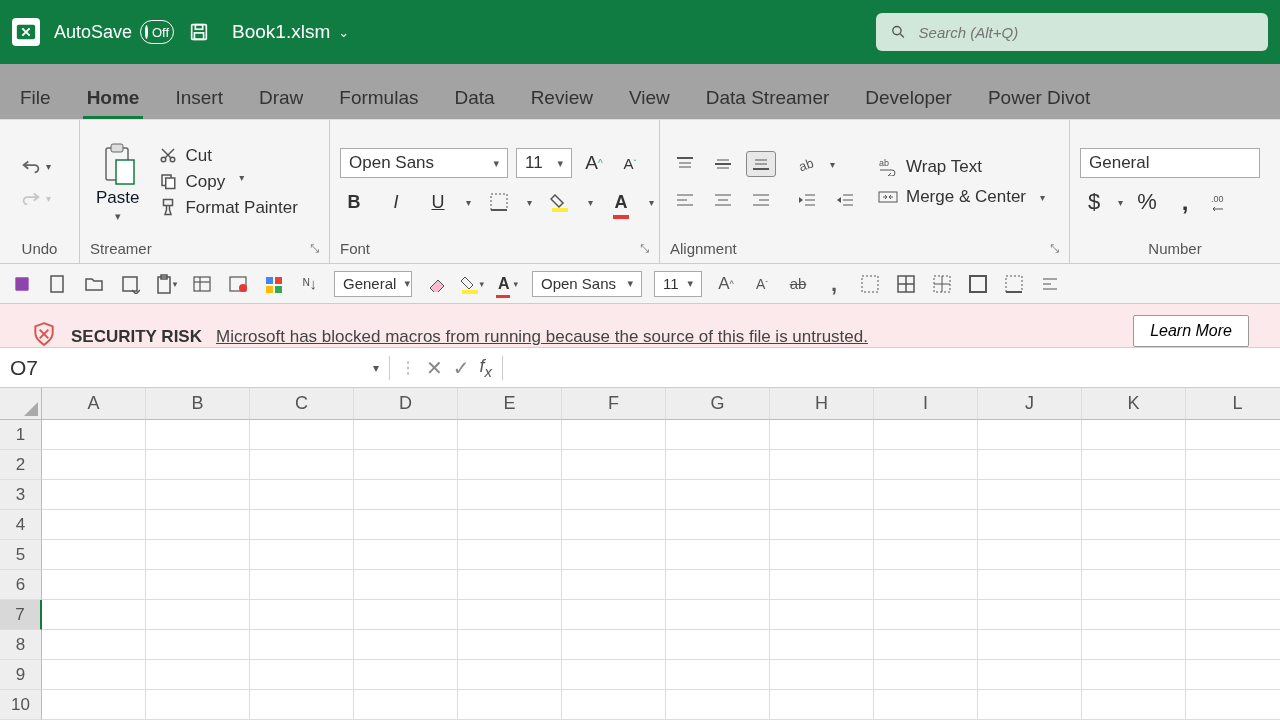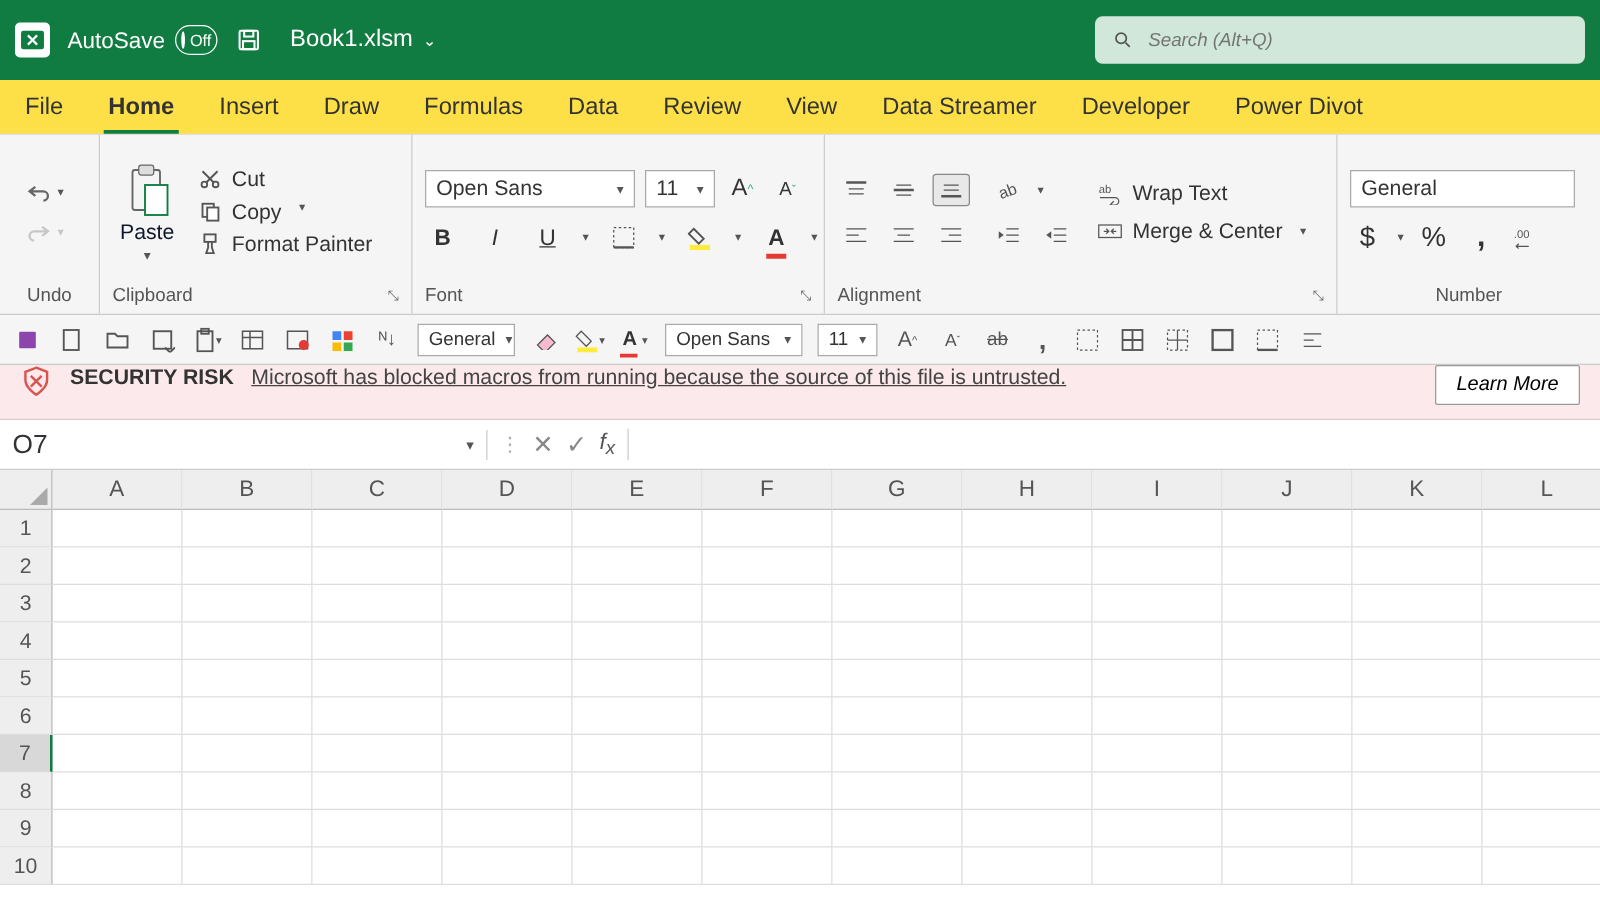--- a/index.html
+++ b/index.html
@@ -10,21 +10,21 @@
 .autosave { color: #fff; font-size: 18px; display: flex; align-items: center; gap: 8px; }
 .toggle { width: 34px; height: 24px; border: 1.5px solid #fff; border-radius: 12px; display: flex; align-items: center; padding: 2px 4px; gap: 4px; }
 .toggle-knob { width: 14px; height: 14px; background: #fff; border-radius: 50%; }
 .toggle-label { color: #fff; font-size: 13px; }
 .save-qa { width: 22px; height: 22px; }
 .filename { color: #fff; font-size: 19px; display: flex; align-items: center; gap: 8px; margin-left: 8px; }
 .chevron { color: #fff; font-size: 13px; }
 .search-box { margin-left: auto; background: #d0e7d9; height: 38px; width: 392px; border-radius: 6px; display: flex; align-items: center; padding: 0 14px; gap: 12px; }
 .search-box input { background: transparent; border: none; font-size: 15px; color: #000000; width: 100%; outline: none; font-style: italic; }
 
-.tabbar { height: 44px; background: #fde047; display: flex; align-items: flex-end; padding: 0 16px; gap: 28px; border-bottom: 1px solid #ddd; }
+.tabbar { height: 56px; background: #a3a3a3; display: flex; align-items: flex-end; padding: 0 16px; gap: 28px; border-bottom: 1px solid #ddd; }
 .tab { font-size: 19px; color: #333; padding: 8px 4px 10px; cursor: pointer; position: relative; }
 .tab.active { font-weight: 600; }
 .tab.active::after { content: ''; position: absolute; bottom: 0; left: 0; right: 0; height: 3px; background: #107c41; }
 
 .ribbon { height: 144px; background: #f5f5f5; display: flex; border-bottom: 1px solid #ccc; }
 .rgroup { border-right: 1px solid #ccc; padding: 6px 10px 4px; display: flex; flex-direction: column; }
 .rgroup-body { flex: 1; display: flex; align-items: center; gap: 6px; }
 .rgroup-label { text-align: center; font-size: 15px; color: #555; padding: 2px 0; display: flex; justify-content: center; align-items: center; gap: 6px; }
 .launcher { font-size: 11px; color: #666; margin-left: auto; }
 
@@ -50,21 +50,21 @@
 
 .wrap-col { display: flex; flex-direction: column; gap: 10px; padding-left: 12px; }
 .wrap-item { display: flex; align-items: center; gap: 8px; font-size: 17px; color: #333; }
 
 .num-col { display: flex; flex-direction: column; gap: 10px; }
 .num-row { display: flex; gap: 10px; align-items: center; }
 
 .qat { height: 40px; background: #f5f5f5; display: flex; align-items: center; padding: 0 10px; gap: 12px; border-bottom: 1px solid #ccc; }
 .qat-btn { width: 24px; height: 24px; display: flex; align-items: center; justify-content: center; color: #555; }
 
-.warning { height: 44px; background: #fbe9eb; display: flex; align-items: flex-start; padding: 0 16px; gap: 14px; border-bottom: 1px solid #e8c5ca; }
+.warning { height: 44px; background: #fbe9eb; display: flex; align-items: flex-end; padding: 0 31px; gap: 14px; border-bottom: 1px solid #e8c5ca; }
 .warn-icon { width: 26px; height: 26px; }
 .warn-title { font-weight: 700; font-size: 17px; color: #333; }
 .warn-text { font-size: 17px; color: #444; text-decoration: underline; }
 .learn-btn { margin-left: auto; border: 1px solid #999; background: #fff; padding: 6px 16px; font-size: 16px; border-radius: 2px; font-style: italic; }
 
 .formula-bar { height: 40px; display: flex; align-items: center; border-bottom: 1px solid #ccc; }
 .name-box { width: 390px; border-right: 1px solid #ccc; display: flex; align-items: center; padding: 0 10px; font-size: 21px; color: #333; }
 .name-box .arrow { margin-left: auto; font-size: 12px; color: #555; }
 .fx-controls { display: flex; align-items: center; gap: 10px; padding: 0 10px; border-right: 1px solid #ccc; }
 .fx-btn { color: #888; font-size: 20px; }
@@ -190,21 +190,21 @@
         <div class="clip-item">
           <svg width="18" height="18" viewBox="0 0 24 24" fill="none" stroke="#555" stroke-width="2">
               <rect x="6" y="2" width="12" height="8"></rect>
               <path d="M10 10 V16 L8 22 H16 L14 16 V10"></path>
             </svg>
           <span>Format Painter</span>
         </div>
       </div>
     </div>
     <div class="rgroup-label">
-        <span>Clipboard</span>
+        <span>Streamer</span>
         <span class="launcher">⤡</span>
       </div>
   </div>
 
   <div class="rgroup" style="width:330px">
     <div class="rgroup-body">
       <div class="font-col">
         <div class="font-row">
           <div class="combo" style="width:168px">
               <span>Open Sans</span>

